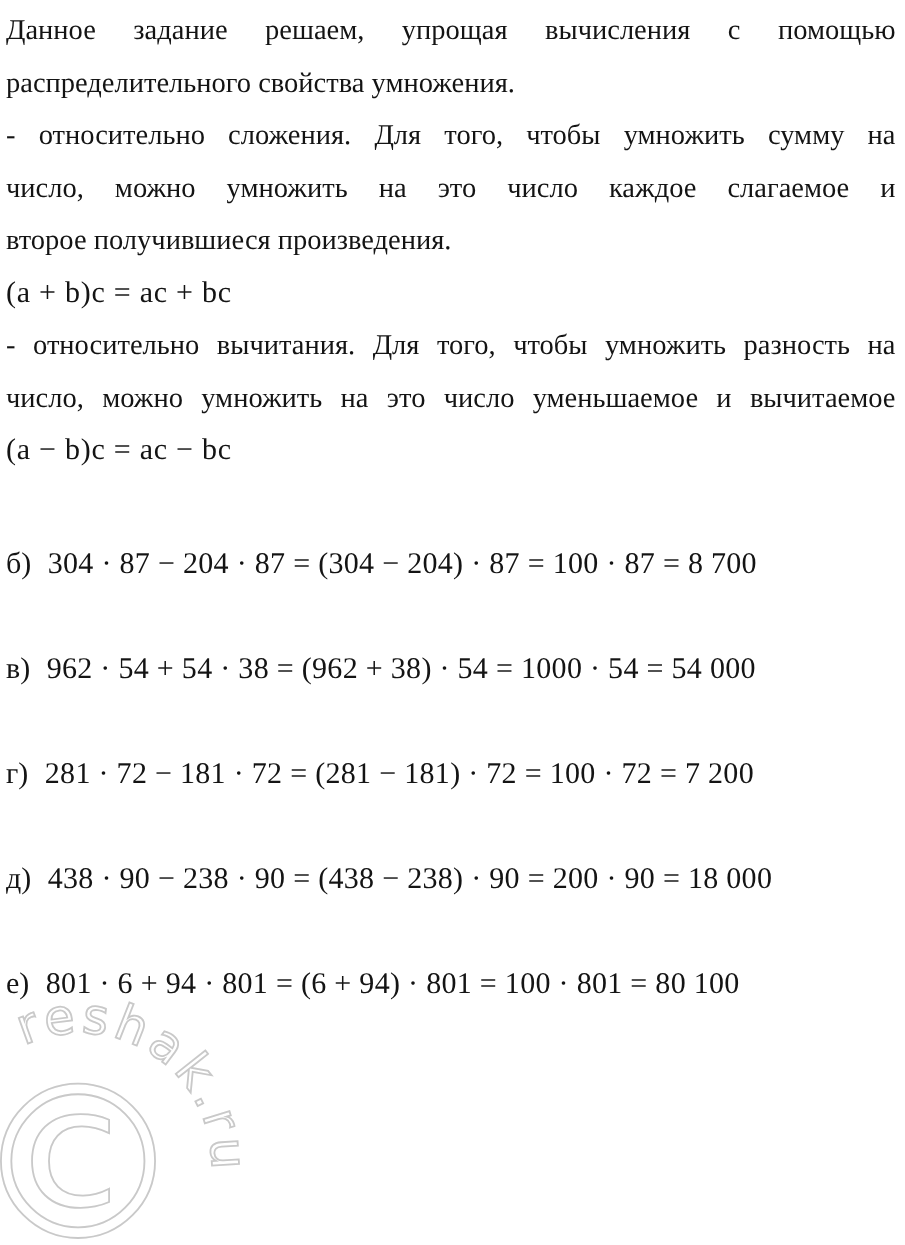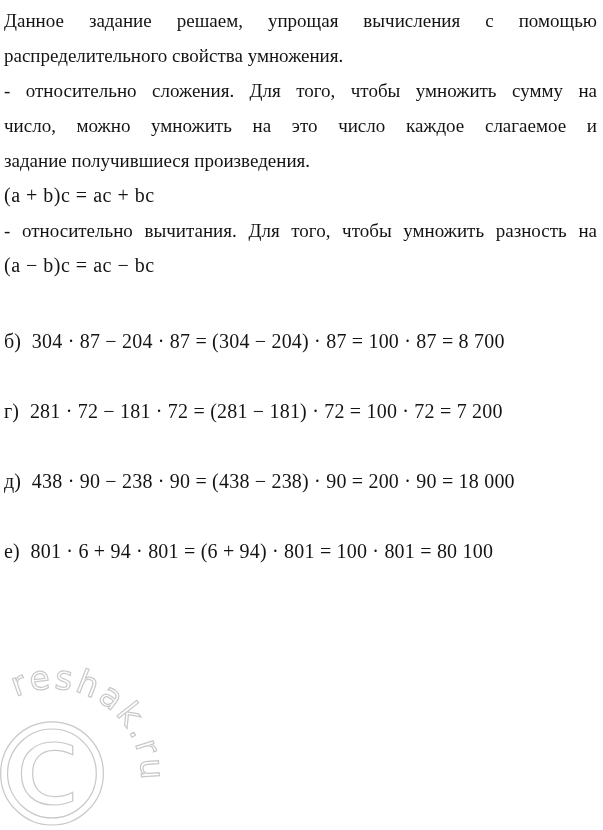--- a/index.html
+++ b/index.html
@@ -68,29 +68,33 @@
   <text x="52" y="190" text-anchor="middle" font-family="DejaVu Sans, sans-serif" font-size="142" fill="none" stroke="#c9c9c9" stroke-width="1.2">©</text>
 </svg>
 
 <div class="page">
 
   <div>
     <div class="doc-line just">Данное задание решаем, упрощая вычисления с помощью</div>
     <div class="doc-line">распределительного свойства умножения.</div>
     <div class="doc-line just">- относительно сложения. Для того, чтобы умножить сумму на</div>
     <div class="doc-line just">число, можно умножить на это число каждое слагаемое и</div>
-    <div class="doc-line">задание получившиеся произведения.</div>
+    <div class="doc-line">второе получившиеся произведения.</div>
     <div class="doc-line formula">(a + b)c = ac + bc</div>
     <div class="doc-line just">- относительно вычитания. Для того, чтобы умножить разность на</div>
+    <div class="doc-line just">число, можно умножить на это число уменьшаемое и вычитаемое</div>
     <div class="doc-line formula">(a − b)c = ac − bc</div>
   </div>
 
   <div class="solutions">
     <div class="solution-row">
       <span class="solution-label">б)</span><span class="solution-expression">304 · 87 − 204 · 87 = (304 − 204) · 87 = 100 · 87 = 8 700</span>
+    </div>
+    <div class="solution-row">
+      <span class="solution-label">в)</span><span class="solution-expression">962 · 54 + 54 · 38 = (962 + 38) · 54 = 1000 · 54 = 54 000</span>
     </div>
     <div class="solution-row">
       <span class="solution-label">г)</span><span class="solution-expression">281 · 72 − 181 · 72 = (281 − 181) · 72 = 100 · 72 = 7 200</span>
     </div>
     <div class="solution-row">
       <span class="solution-label">д)</span><span class="solution-expression">438 · 90 − 238 · 90 = (438 − 238) · 90 = 200 · 90 = 18 000</span>
     </div>
     <div class="solution-row">
       <span class="solution-label">е)</span><span class="solution-expression">801 · 6 + 94 · 801 = (6 + 94) · 801 = 100 · 801 = 80 100</span>
     </div>

